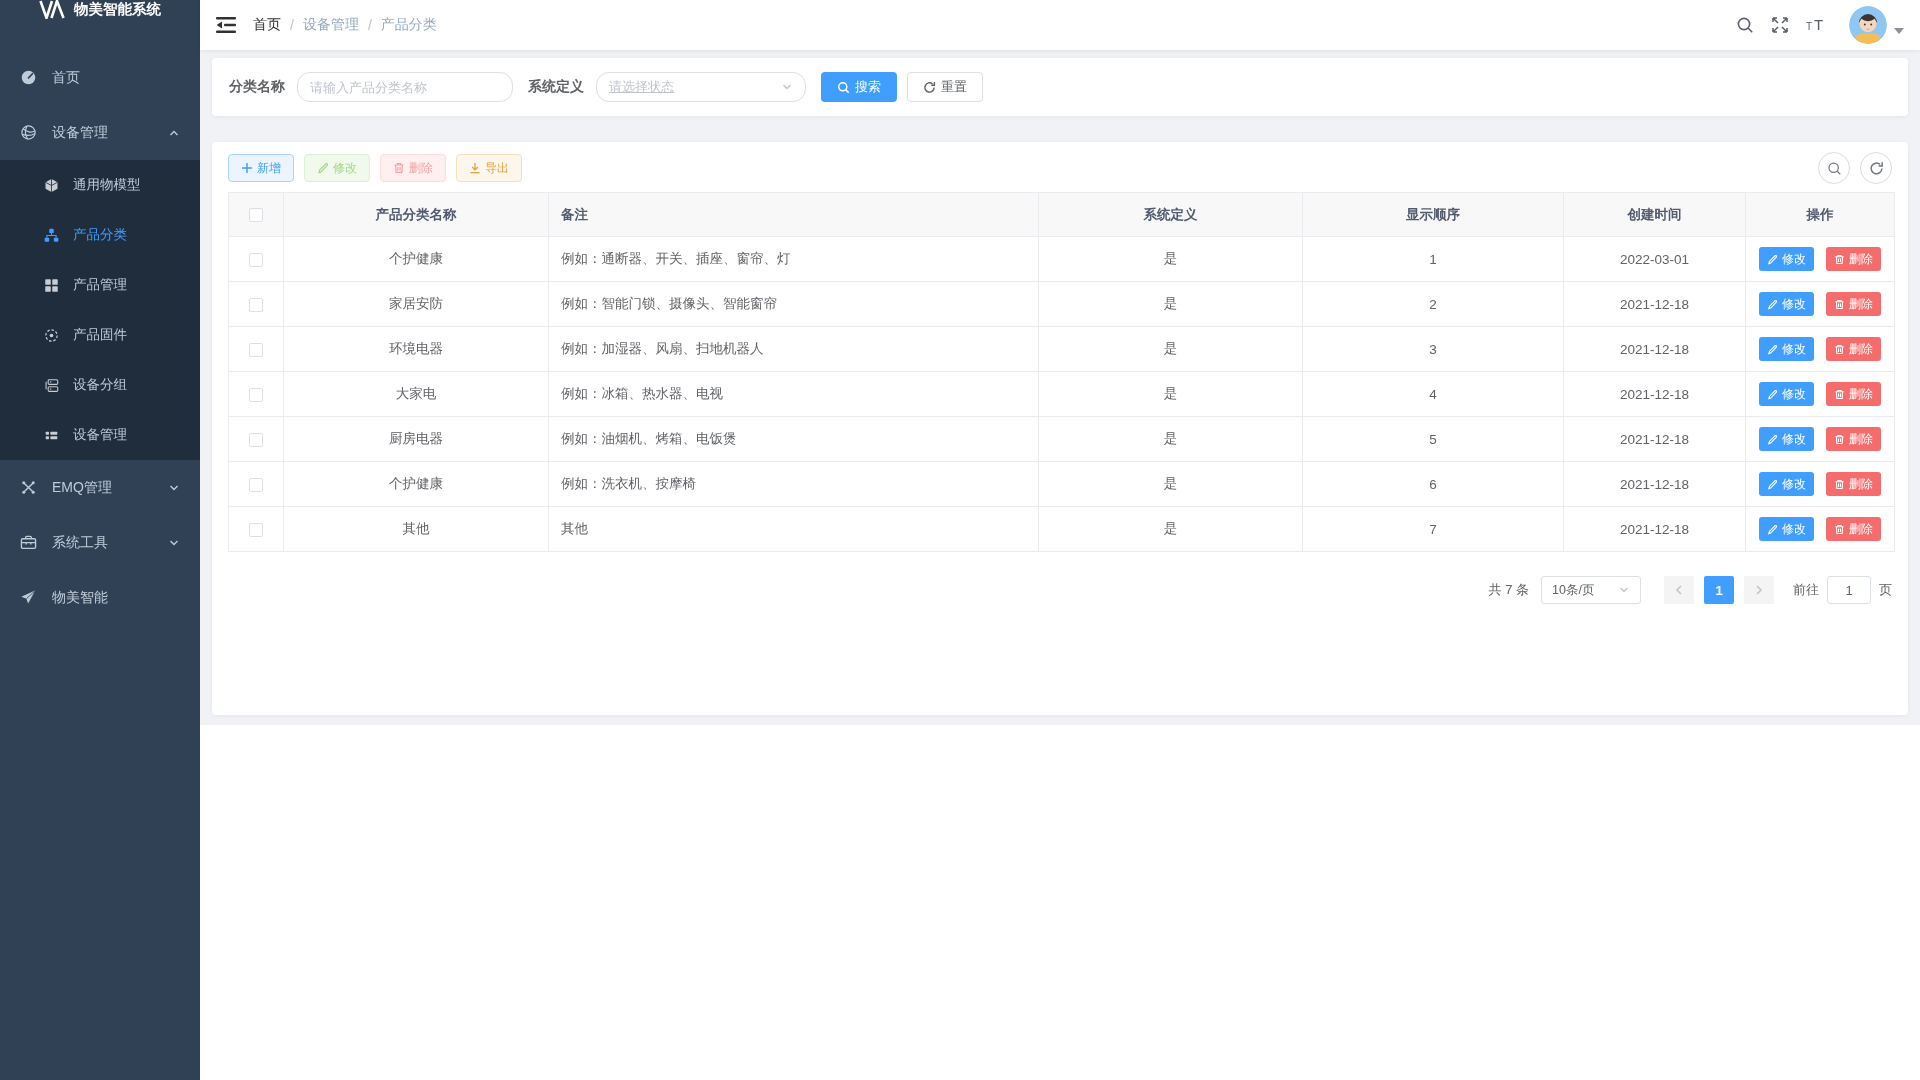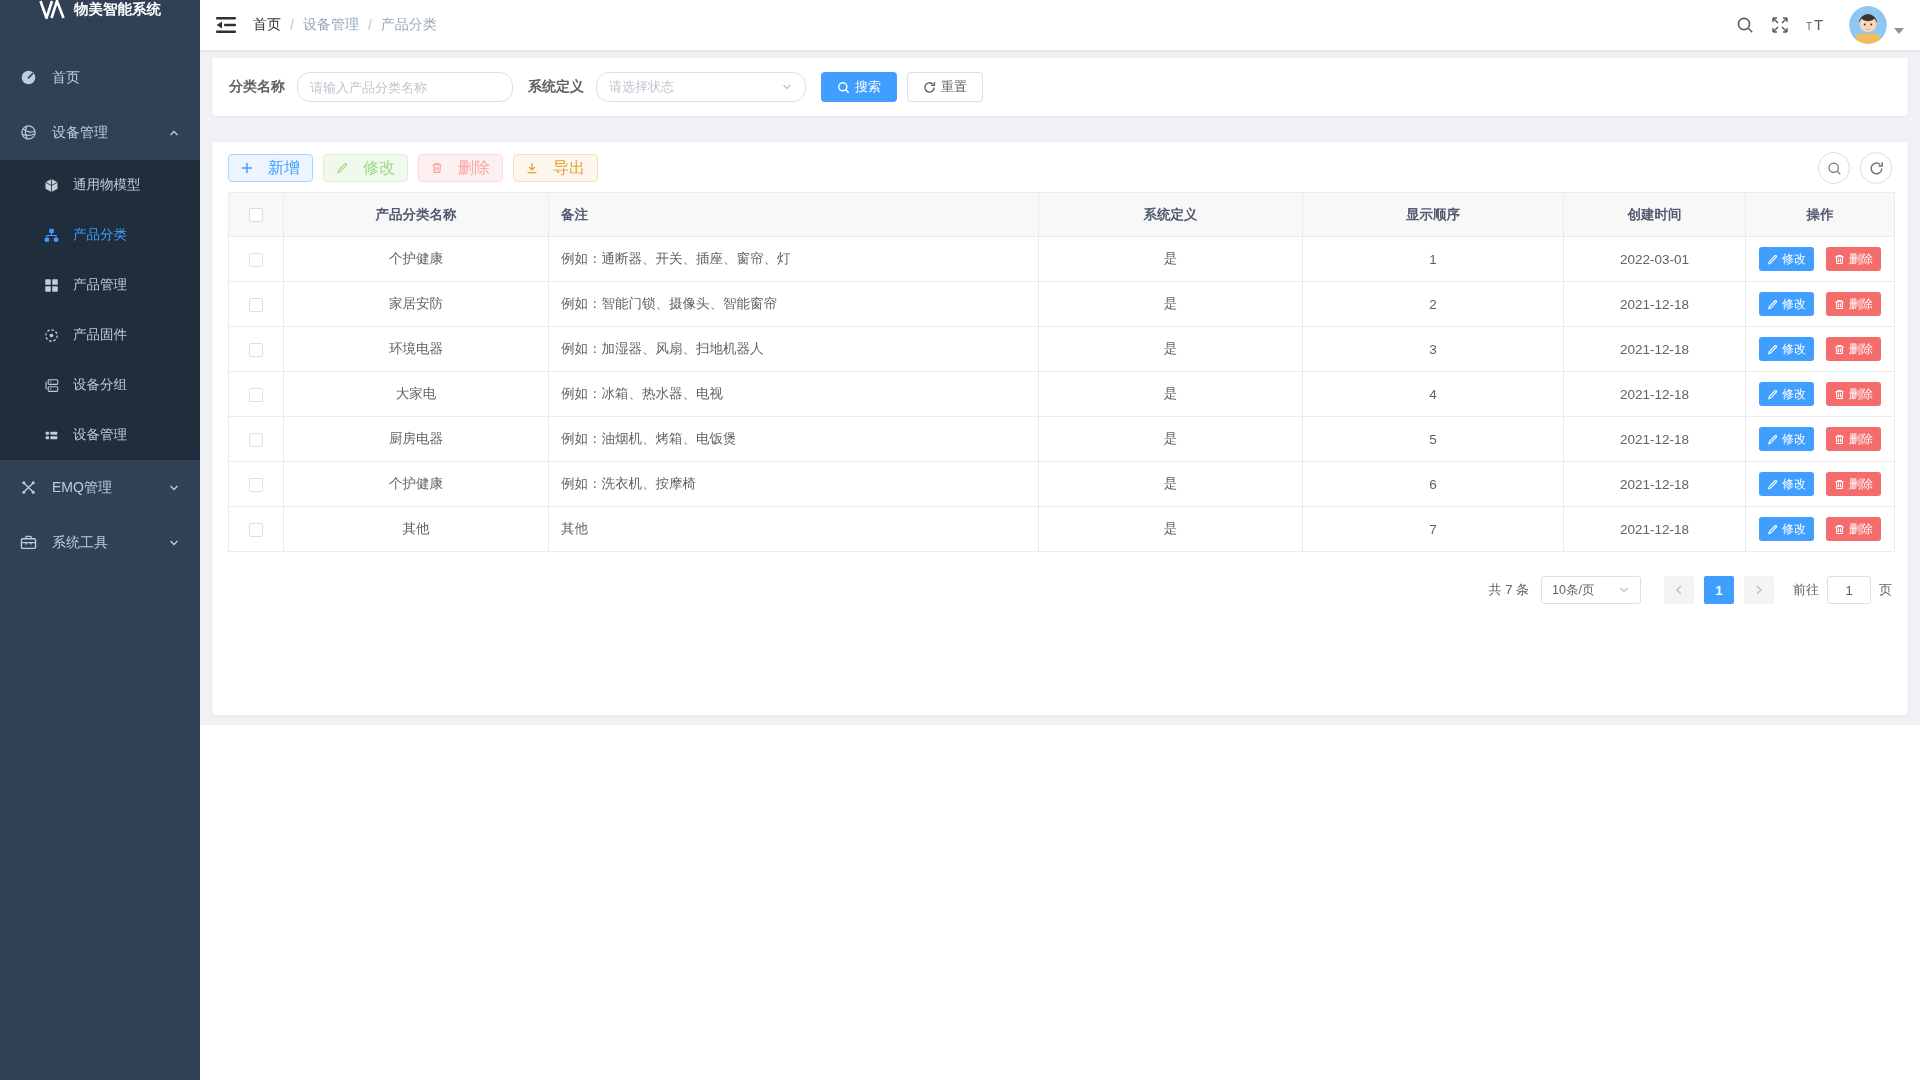--- a/index.html
+++ b/index.html
@@ -43,31 +43,31 @@
   .app-main { background:#f0f2f5; padding:8px 12px 10px; }
   .card { background:#fff; border-radius:4px; box-shadow:0 1px 4px rgba(0,0,0,.05); }
   .search-card { height:58px; display:flex; align-items:center; padding:0 17px; margin-bottom:26px; }
   .form-item { display:flex; align-items:center; margin-right:15px; }
   .form-label { font-weight:700; color:#606266; font-size:14px; margin-right:12px; white-space:nowrap; }
   .input, .select { height:30px; border:1px solid #dcdfe6; border-radius:13px; background:#fff; font-size:13px; color:#606266; display:flex; align-items:center; padding:0 12px; }
   .input input { border:none; outline:none; width:100%; font-size:13px; color:#606266; font-family:inherit; }
   .input input::placeholder { color:#bfc4cc; }
   .input.cat { width:216px; }
   .select.sys { width:210px; justify-content:space-between; cursor:pointer; }
-  .select .ph { color:#bfc4cc; }
+  .select .ph { color:#bfc4cc;text-decoration:underline; }
   .select .chev { color:#c0c4cc; }
   .btn { height:30px; border-radius:4px; font-size:13px; display:inline-flex; align-items:center; gap:5px; padding:0 15px; cursor:pointer; border:1px solid transparent; white-space:nowrap; }
   .btn .bic { width:13px; height:13px; display:inline-flex; }
   .btn .bic svg { width:100%; height:100%; }
   .btn-primary { background:#409eff; color:#fff; }
   .btn-default { background:#fff; border-color:#dcdfe6; color:#606266; margin-left:10px; }
 
   .table-card { height:573px; padding:10px 16px; position:relative; }
   .toolbar { display:flex; align-items:center; }
-  .tbtn { height:28px; border-radius:4px; font-size:16px; display:inline-flex; align-items:center; gap:15px; padding:0 12px; cursor:pointer; margin-right:10px; border:1px solid transparent; }
+  .tbtn { height:28px; border-radius:4px; font-size:12px; display:inline-flex; align-items:center; gap:4px; padding:0 12px; cursor:pointer; margin-right:10px; border:1px solid transparent; }
   .tbtn .bic { width:12px; height:12px; display:inline-flex; }
   .tbtn .bic svg { width:100%; height:100%; }
   .tbtn-add { background:#ecf5ff; border-color:#a9d3ff; color:#409eff; }
   .tbtn-edit { background:#f0f9eb; border-color:#dcf0d2; color:#a0d985; }
   .tbtn-del { background:#fef0f0; border-color:#fcdcdc; color:#f7a3a3; }
   .tbtn-exp { background:#fdf6ec; border-color:#f6e0b8; color:#e6a23c; }
   .toolbar-right { margin-left:auto; display:flex; gap:10px; }
   .circle-btn { width:32px; height:32px; border-radius:50%; border:1px solid #d9dce0; background:#fff; color:#72767d; display:flex; align-items:center; justify-content:center; cursor:pointer; }
   .circle-btn svg { width:15px; height:15px; }
 
@@ -231,20 +231,29 @@
           </svg>
       </span>
       <span class="lbl">系统工具</span>
       <span class="chev">
         <svg viewBox="0 0 12 12" fill="none" stroke="currentColor" stroke-width="1.4">
             <path d="M2.5 4 L6 7.5 L9.5 4"></path>
           </svg>
       </span>
     </div>
 
+    <div class="menu-item">
+      <span class="mi-icon">
+        <svg viewBox="0 0 18 18" fill="currentColor">
+            <path d="M16.6 1.4 L1.4 8.2 L6.8 10.2 L8.8 15.9 L11.4 11.2 Z"></path>
+            <path d="M6.8 10.2 L16.6 1.4 L8.8 15.9" fill="none" stroke="#304156" stroke-width="0.9"></path>
+          </svg>
+      </span>
+      <span class="lbl">物美智能</span>
+    </div>
   </aside>
 
   <div class="main">
 
     <div class="navbar">
       <span class="collapse-btn">
         <svg viewBox="0 0 20 18" fill="currentColor">
             <rect x="0" y="1" width="20" height="2.6" rx="1"></rect>
             <rect x="8" y="7.7" width="12" height="2.6" rx="1"></rect>
             <rect x="0" y="14.4" width="20" height="2.6" rx="1"></rect>

